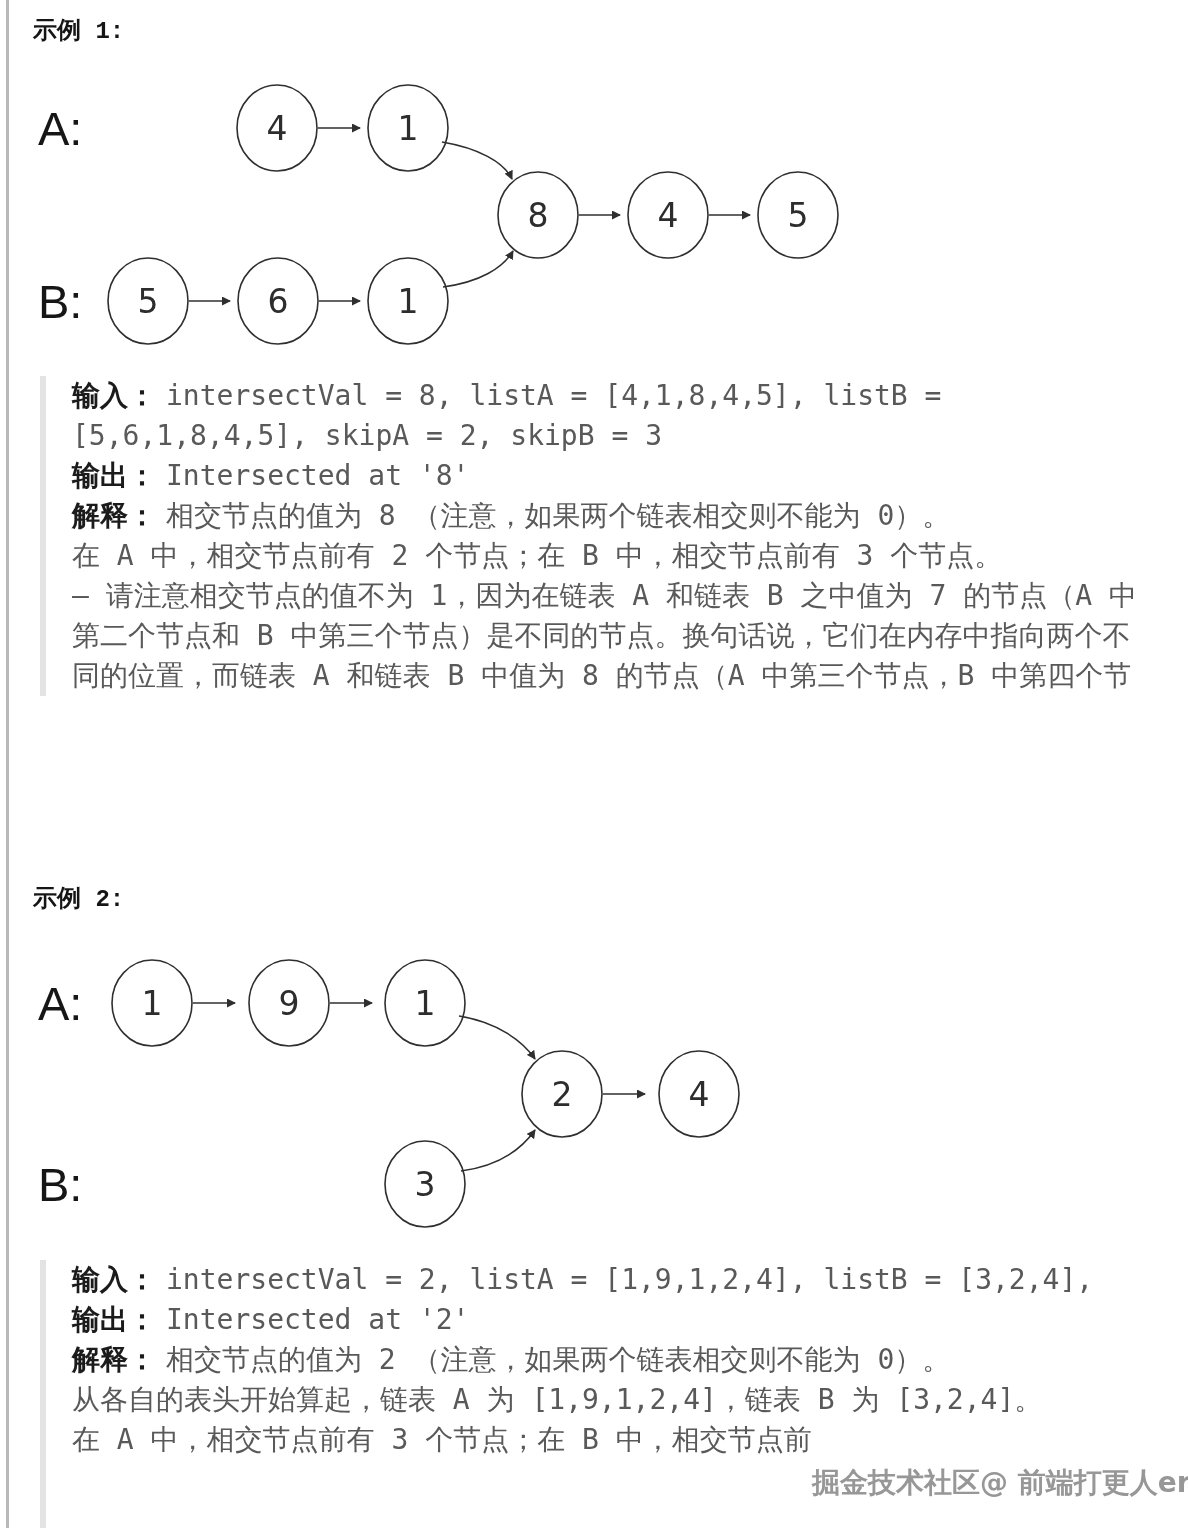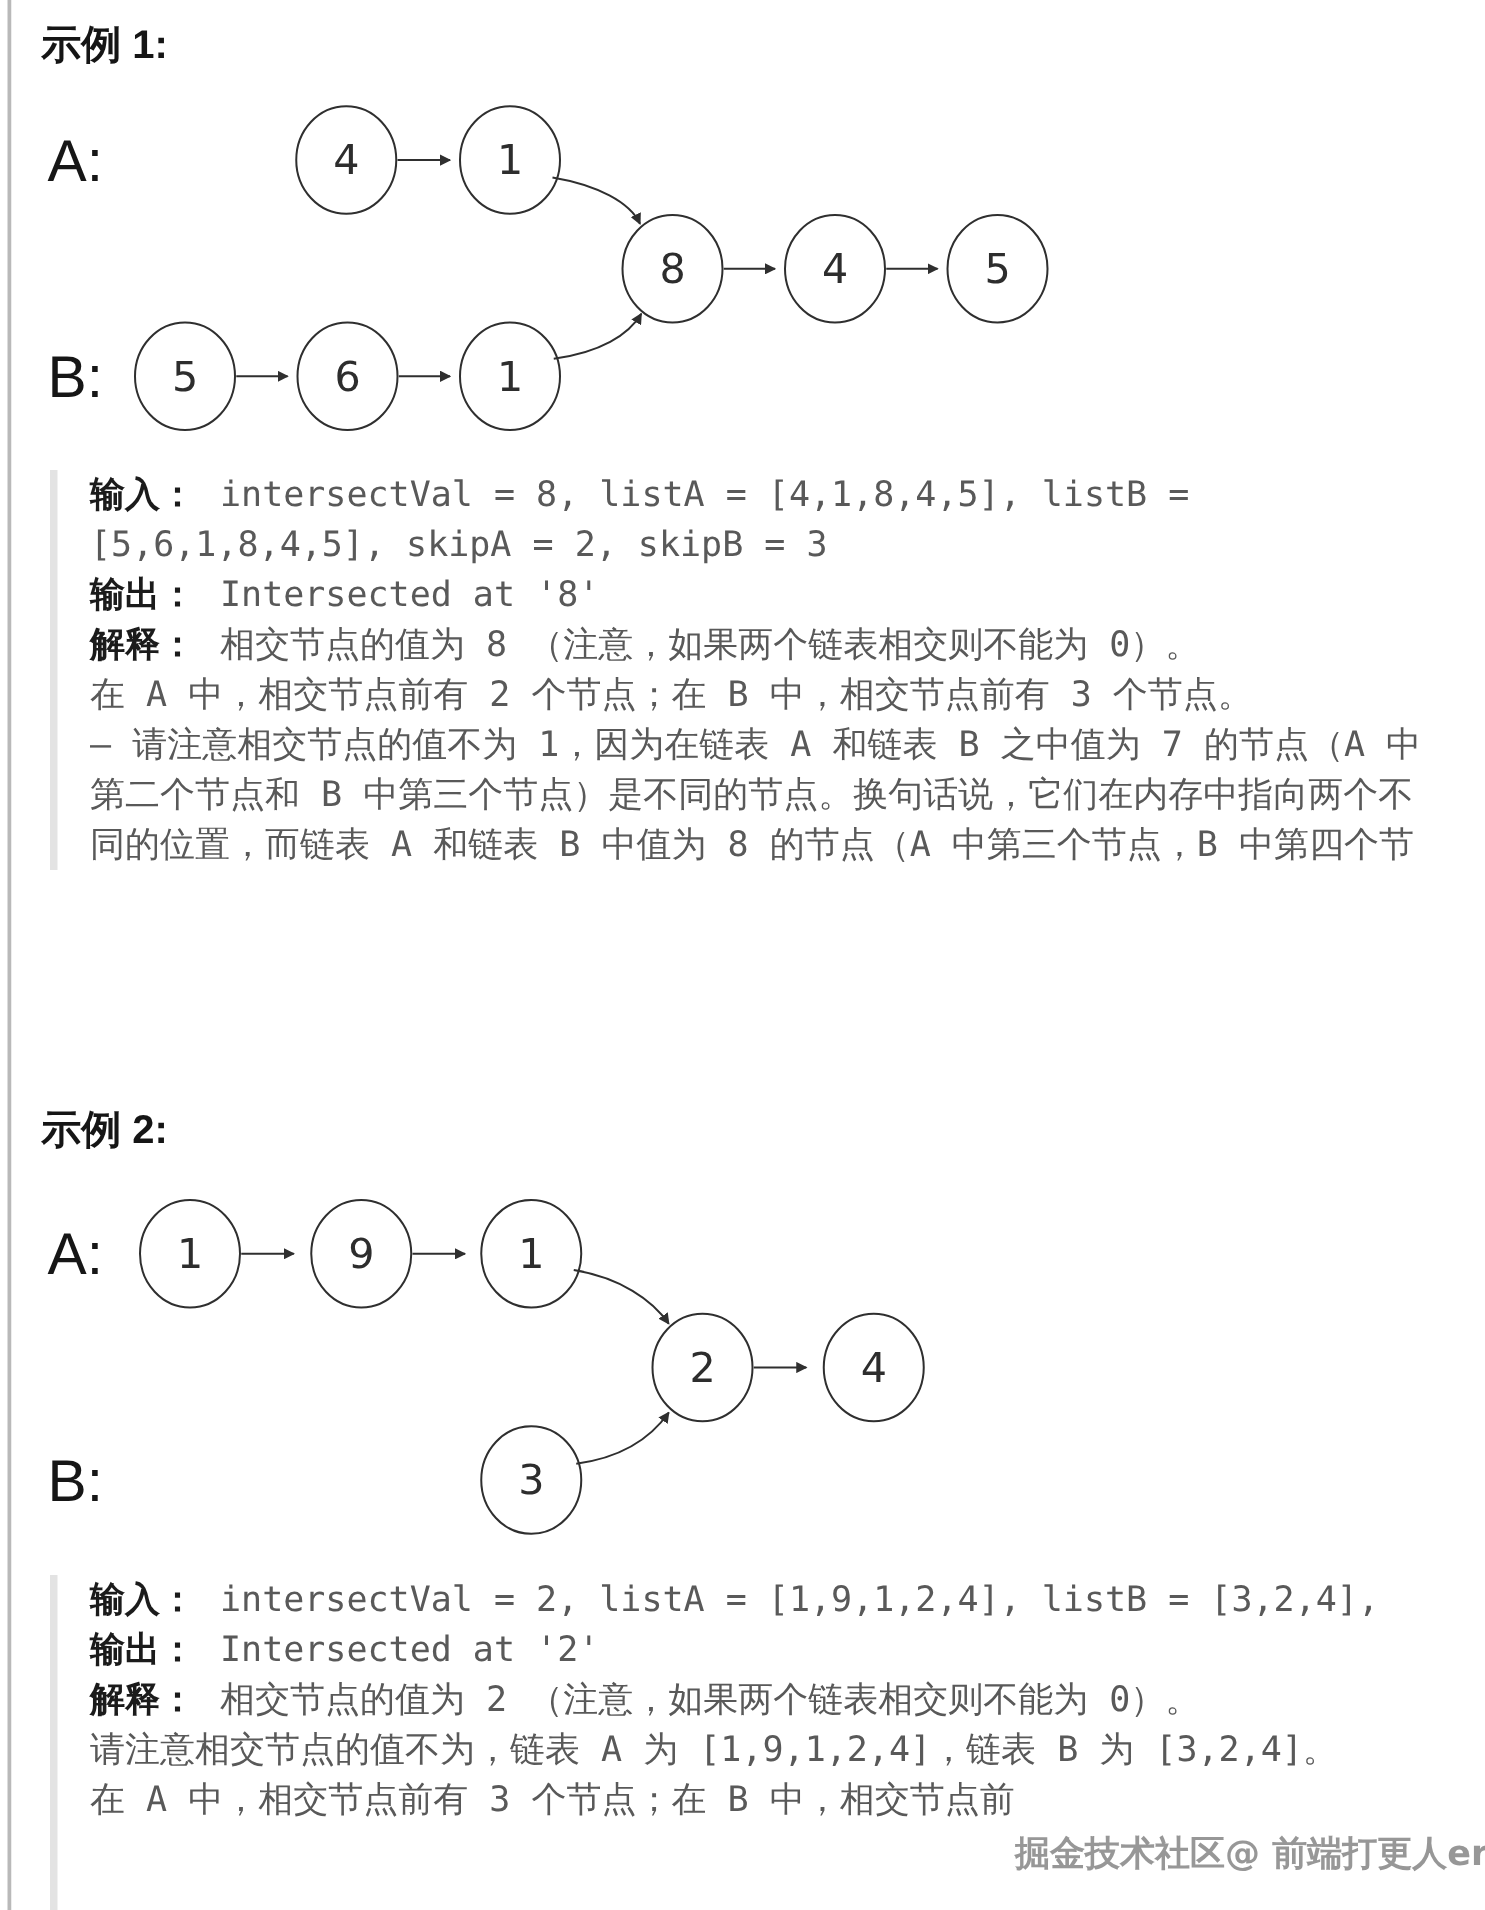--- a/index.html
+++ b/index.html
@@ -9,41 +9,41 @@
     background:#ffffff;
     overflow:hidden;
     font-family:"Liberation Sans","DejaVu Sans",sans-serif;
   }
   .page-edge{
     position:absolute;left:6px;top:0;width:3px;height:1528px;
     background:#b9b9b9;
   }
   .section-heading{
     position:absolute;left:33px;
-    font-size:32px;font-weight:700;color:#151515;
-    font-family:Liberation Sans, sans-serif;
+    font-size:24px;font-weight:700;color:#151515;
+    font-family:Liberation Mono, monospace;
     white-space:nowrap;
   }
   .diagram{position:absolute;left:0;}
   .codeblock{
     position:absolute;left:40px;
     border-left:6px solid #e3e3e3;
     padding-left:26px;
     background:#ffffff;
   }
   .cline{
     line-height:40px;font-size:28px;
     white-space:nowrap;
     color:#595959;
     font-family:"DejaVu Sans Mono","Liberation Mono",monospace;
   }
   .lbl{
     font-weight:700;color:#1b1b1b;
     font-family:"DejaVu Sans","Liberation Sans",sans-serif;
-    margin-right:20px;
+    margin-right:10px;
   }
   .lbl:empty{margin-right:0;}
   .watermark{
     position:absolute;left:812px;top:1464px;
     font-size:28px;font-weight:700;
     color:rgba(142,142,142,0.92);
     text-shadow:2px 2px 0 #ffffff;
     white-space:nowrap;
     font-family:"DejaVu Sans","Liberation Sans",sans-serif;
     z-index:5;
@@ -147,18 +147,18 @@
     <line class="edge" x1="330" y1="53" x2="372" y2="53" marker-end="url(#arr2)"></line>
     <path class="edge" d="M 459 66 C 496 72 522 90 535 109" marker-end="url(#arr2)"></path>
     <line class="edge" x1="603" y1="144" x2="645" y2="144" marker-end="url(#arr2)"></line>
     <path class="edge" d="M 461 221 C 498 216 521 200 535 180" marker-end="url(#arr2)"></path>
   </svg>
 
   <div class="codeblock" style="top:1260px;height:268px;">
     <div class="cline"><span class="lbl">输入：</span><span>intersectVal = 2, listA = [1,9,1,2,4], listB = [3,2,4],</span></div>
     <div class="cline"><span class="lbl">输出：</span><span>Intersected at '2'</span></div>
     <div class="cline"><span class="lbl">解释：</span><span>相交节点的值为 2 （注意，如果两个链表相交则不能为 0）。</span></div>
-    <div class="cline"><span class="lbl"></span><span>请注意相交节点的值不为，链表 A 为 [1,9,1,2,4]，链表 B 为 [3,2,4]。</span></div>
+    <div class="cline"><span class="lbl"></span><span>从各自的表头开始算起，链表 A 为 [1,9,1,2,4]，链表 B 为 [3,2,4]。</span></div>
     <div class="cline"><span class="lbl"></span><span>在 A 中，相交节点前有 3 个节点；在 B 中，相交节点前</span></div>
   </div>
 
   <div class="watermark">掘金技术社区@ 前端打更人er</div>
 </div>
 
 </body></html>

